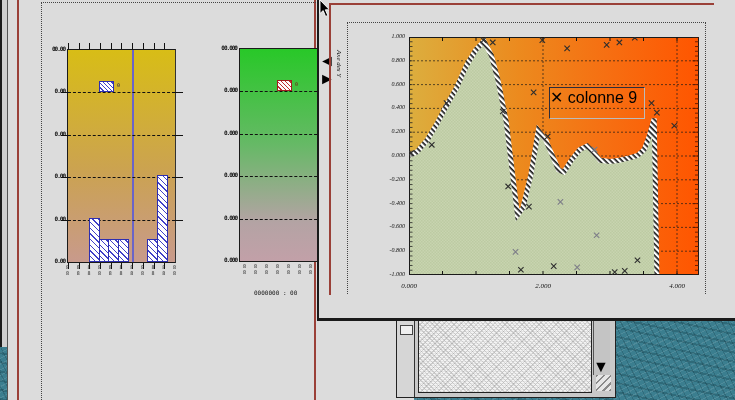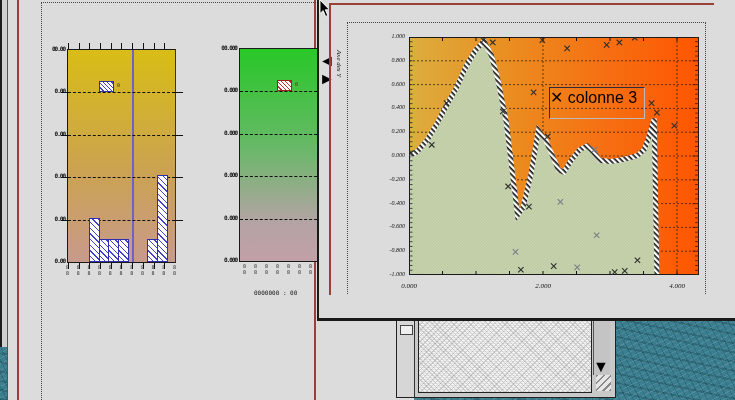--- a/index.html
+++ b/index.html
@@ -355,21 +355,21 @@
         <path d="M225.77 220.52L231.17 225.92M225.77 225.92L231.17 220.52" stroke="#2e2e2e" stroke-width="1.1" fill="none"></path>
         <path d="M239.84000000000003 63.44L245.24 68.84M239.84000000000003 68.84L245.24 63.44" stroke="#2e2e2e" stroke-width="1.1" fill="none"></path>
         <path d="M245.20000000000002 72.96L250.6 78.36M245.20000000000002 78.36L250.6 72.96" stroke="#2e2e2e" stroke-width="1.1" fill="none"></path>
         <path d="M262.62 86.05L268.02 91.45M262.62 91.45L268.02 86.05" stroke="#2e2e2e" stroke-width="1.1" fill="none"></path>
       </svg>
 
     <div id="legend3">
       <div id="legend3-inner">
         <span id="legend3-x">✕</span>
         <span id="legend3-dot"></span>
-        <span>colonne 3</span>
+        <span>colonne 9</span>
       </div>
     </div>
 
     <svg id="cursor" width="12" height="18" viewBox="0 0 12 18">
       <polygon points="1,0 1,13.5 4.2,10.6 6.6,16.5 8.8,15.4 6.3,9.8 10.5,9.8" fill="#000" stroke="#fff" stroke-width="0.9"></polygon>
     </svg>
 
     
     <div class="strack" style="left:16px;top:302px;width:367px;height:15px"></div>
     <div class="sthumb" style="left:298px;top:302px;width:85px;height:15px"></div>

